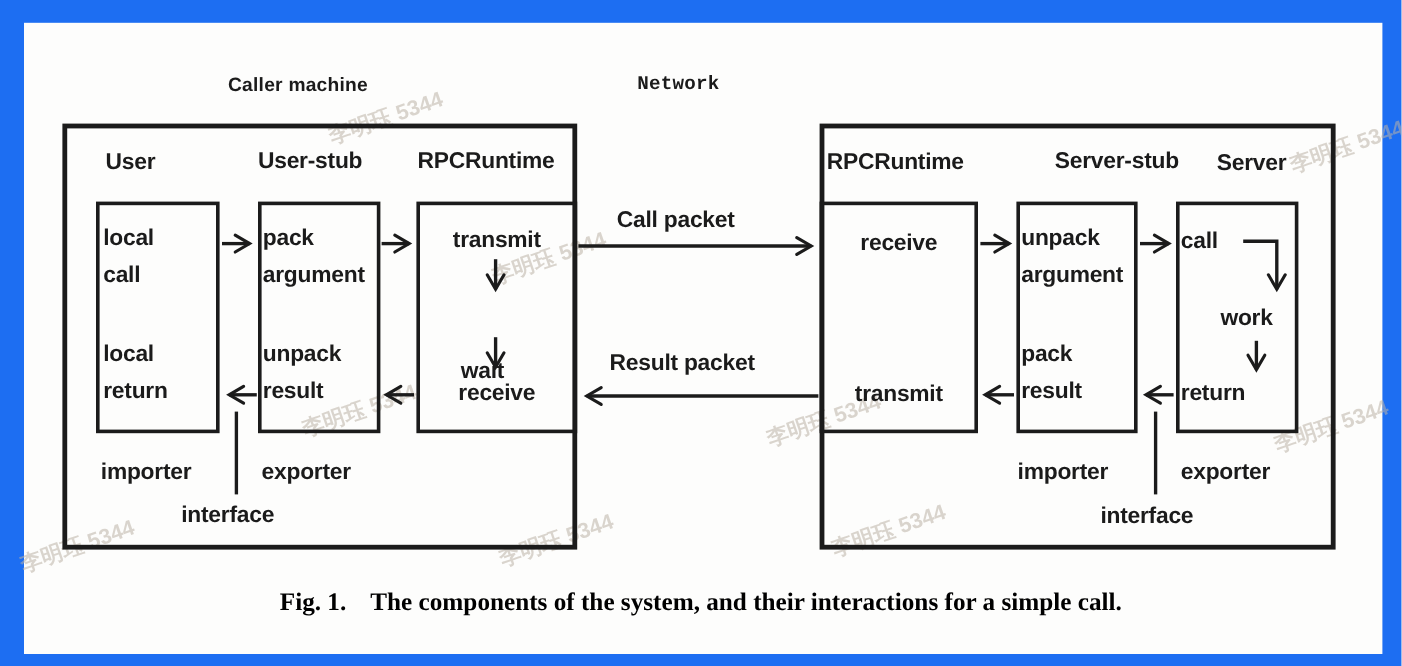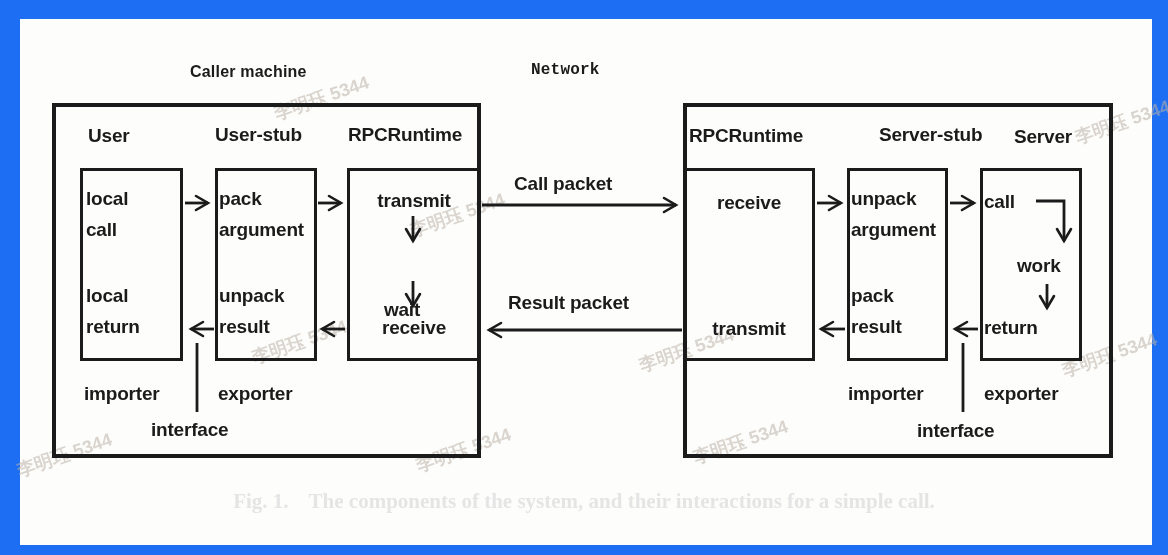--- a/index.html
+++ b/index.html
@@ -9,21 +9,21 @@
   .lbl{position:absolute;font-weight:700;font-size:19px;line-height:31px;color:#1b1b1b;
        white-space:pre-line;letter-spacing:-0.2px;}
   .hdr{font-size:19px;line-height:22px;}
   .mtitle{font-size:16px;line-height:22px;letter-spacing:0.2px;}
   .ctr{text-align:center;}
   .machine{position:absolute;border:4px solid #1b1b1b;box-sizing:border-box;background:transparent;}
   .ibox{position:absolute;border:3px solid #1b1b1b;box-sizing:border-box;background:transparent;}
   .arrow-layer{position:absolute;left:0;top:0;pointer-events:none;}
   .wm{position:absolute;font-weight:700;font-size:18px;line-height:20px;color:rgba(187,179,165,0.55);
       transform:rotate(-19deg);white-space:nowrap;pointer-events:none;}
-  .caption{position:absolute;left:0;right:0;top:488px;text-align:center;color:#e5e5e5;
+  .caption{position:absolute;left:0;right:0;top:488px;text-align:center;color:#000000;
            font-family:"Liberation Serif",serif;font-weight:700;font-size:21px;line-height:26px;}
   .caption .figlab{margin-right:20px;}
   .credit{position:absolute;top:520px;right:16px;font-size:19px;line-height:22px;color:#a6a6a6;
           font-weight:400;}
 </style>
 </head>
 <body>
 
 <div class="page">
   <div class="white-canvas"></div>

